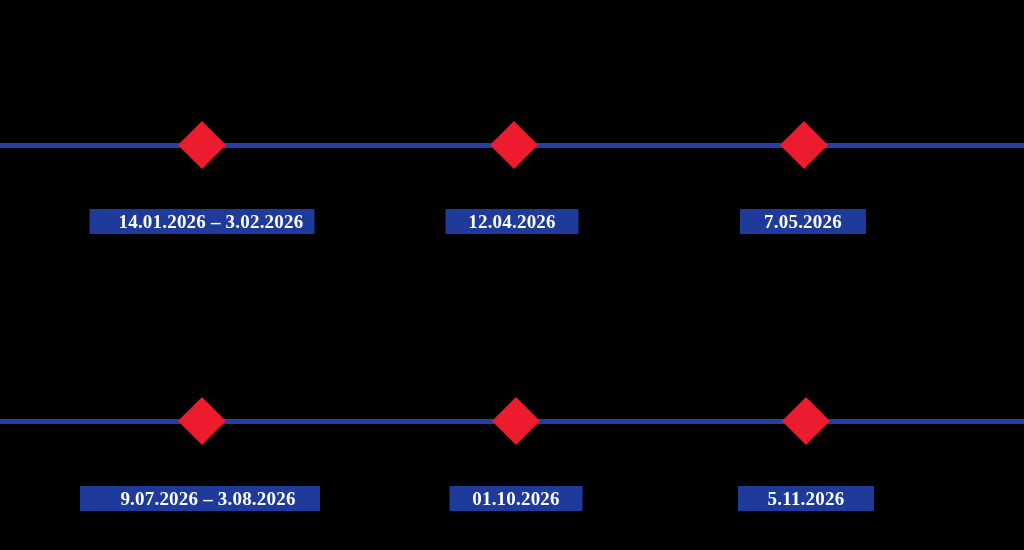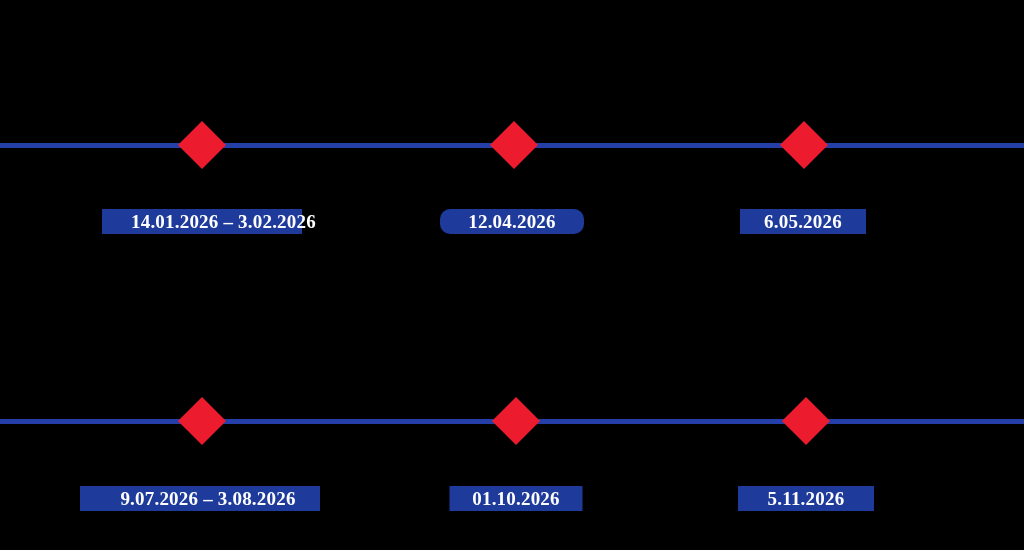--- a/index.html
+++ b/index.html
@@ -65,31 +65,31 @@
 <body>
 
 <div class="canvas">
 
   <div class="timeline-row" style="top:0;height:275px;">
     <div class="timeline-axis" style="top:143px;"></div>
 
     <div class="milestone" style="left:202px;top:145px;">
       <div class="milestone-diamond"></div>
     </div>
-    <div class="milestone-label" style="left:202px;top:209px;width:200px;padding-left:29px;">14.01.2026 – 3.02.2026</div>
+    <div class="milestone-label" style="left:202px;top:209px;width:225px;padding-left:29px;">14.01.2026 – 3.02.2026</div>
 
     <div class="milestone" style="left:514px;top:145px;">
       <div class="milestone-diamond"></div>
     </div>
-    <div class="milestone-label" style="left:512px;top:209px;width:144px;border-radius:10px;">12.04.2026</div>
+    <div class="milestone-label" style="left:512px;top:209px;width:133px;">12.04.2026</div>
 
     <div class="milestone" style="left:804px;top:145px;">
       <div class="milestone-diamond"></div>
     </div>
-    <div class="milestone-label" style="left:803px;top:209px;width:126px;">6.05.2026</div>
+    <div class="milestone-label" style="left:803px;top:209px;width:126px;">7.05.2026</div>
   </div>
 
   <div class="timeline-row" style="top:275px;height:275px;">
     <div class="timeline-axis" style="top:144px;"></div>
 
     <div class="milestone" style="left:202px;top:146px;">
       <div class="milestone-diamond"></div>
     </div>
     <div class="milestone-label" style="left:200px;top:211px;width:240px;padding-left:28px;">9.07.2026 – 3.08.2026</div>
 

